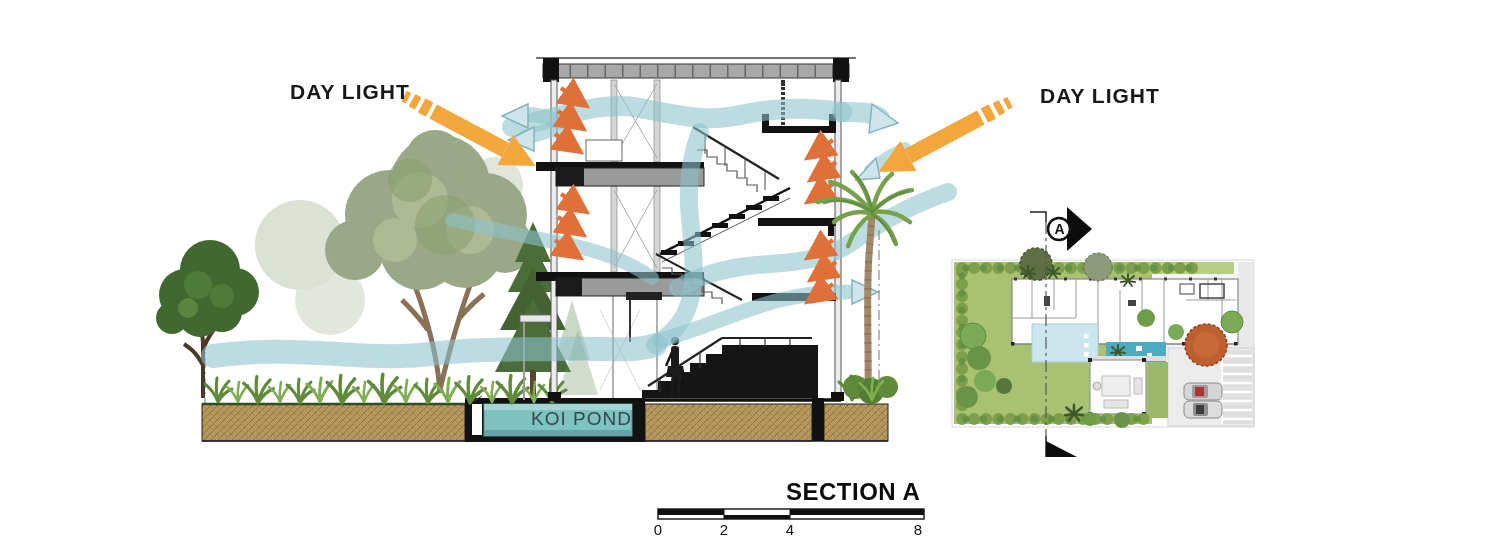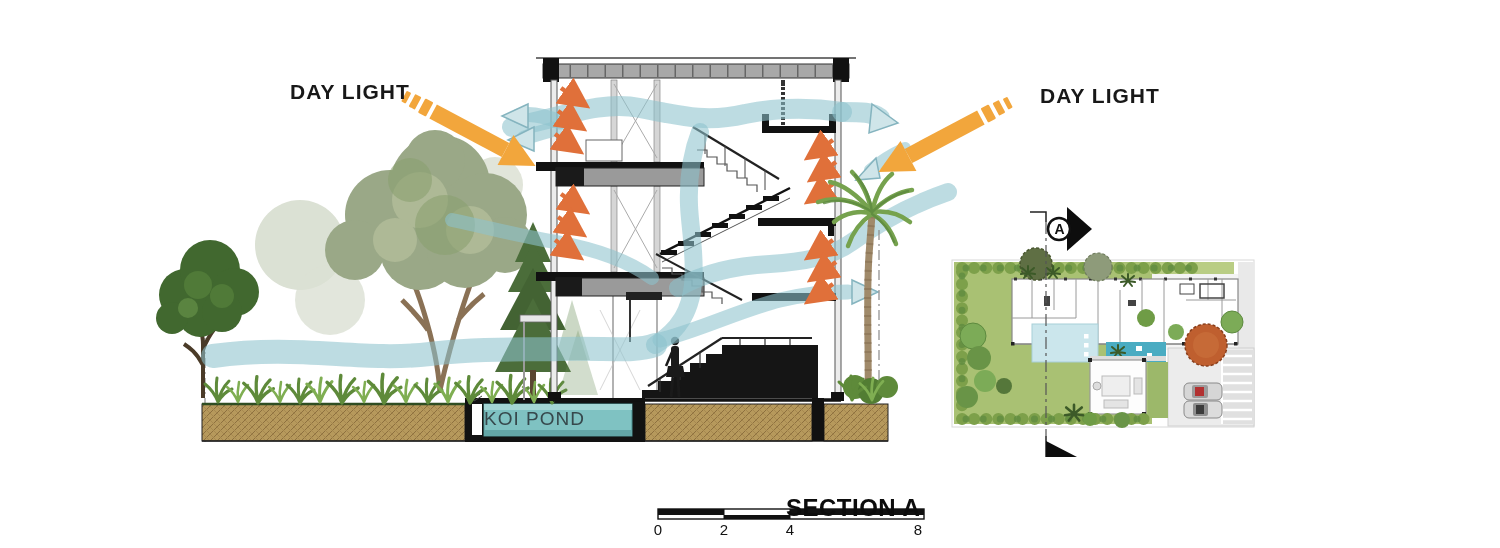--- a/index.html
+++ b/index.html
@@ -3,23 +3,23 @@
 <meta charset="utf-8">
 <style>
   html,body{margin:0;padding:0;background:#fff;}
   .canvas{position:relative;width:1500px;height:548px;background:#ffffff;overflow:hidden;
           font-family:"Liberation Sans",sans-serif;}
   .canvas svg{position:absolute;left:0;top:0;}
   .lbl{position:absolute;z-index:5;color:#1c1c1c;white-space:nowrap;}
   .daylight{font-size:21px;font-weight:700;letter-spacing:1px;color:#181818;margin-left:28px;}
   #dl-left{left:262px;top:80px;}
   #dl-right{left:1012px;top:84px;}
-  #koi-label{left:484px;top:408px;width:148px;text-align:left;font-size:19px;
+  #koi-label{left:484px;top:408px;width:148px;text-align:right;font-size:19px;
              letter-spacing:1px;color:#36484c;}
-  #section-title{left:786px;top:478px;font-size:24px;font-weight:700;letter-spacing:0.5px;color:#0c0c0c;margin-top:16px;}
+  #section-title{left:786px;top:478px;font-size:24px;font-weight:700;letter-spacing:0.5px;color:#0c0c0c;}
   .tick{position:absolute;top:521px;width:16px;text-align:center;font-size:15px;color:#111;z-index:5;}
   #tick0{left:650px;} #tick2{left:716px;} #tick4{left:782px;} #tick8{left:910px;}
   #marker-a{left:1051px;top:221px;width:17px;text-align:center;font-size:14px;font-weight:700;color:#111;}
 </style>
 </head>
 <body>
 
 <div class="canvas">
 
 <svg width="1500" height="548" viewBox="0 0 1500 548">

